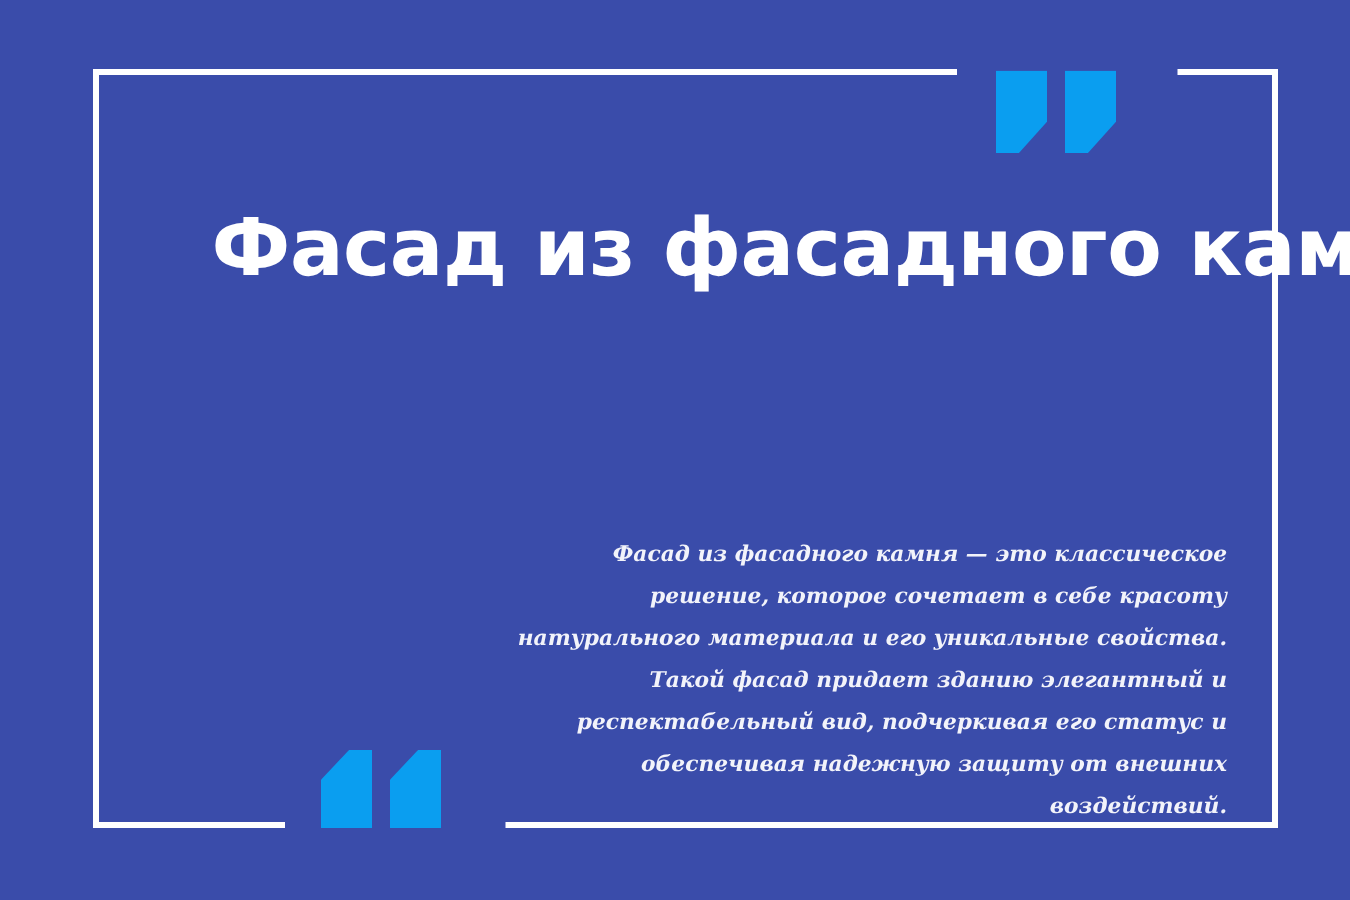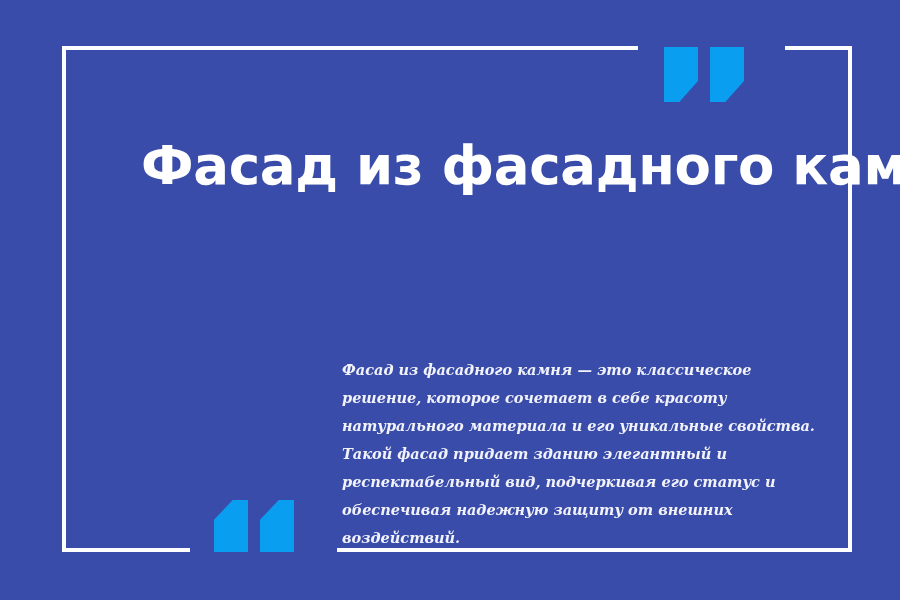--- a/index.html
+++ b/index.html
@@ -83,21 +83,21 @@
     left: 342px;
     top: 356px;
     width: 476px;
     margin: 0;
     color: #f2f3fa;
     font-family: "DejaVu Serif", serif;
     font-style: italic;
     font-weight: bold;
     font-size: 14.5px;
     line-height: 28px;
-    text-align: left;
+    text-align: right;
   }
 </style>
 </head>
 <body>
 
 <div id="slide">
 
   <div class="frame-seg" id="frame-top-left"></div>
   <div class="frame-seg" id="frame-top-right"></div>
   <div class="frame-seg" id="frame-bottom-left"></div>

